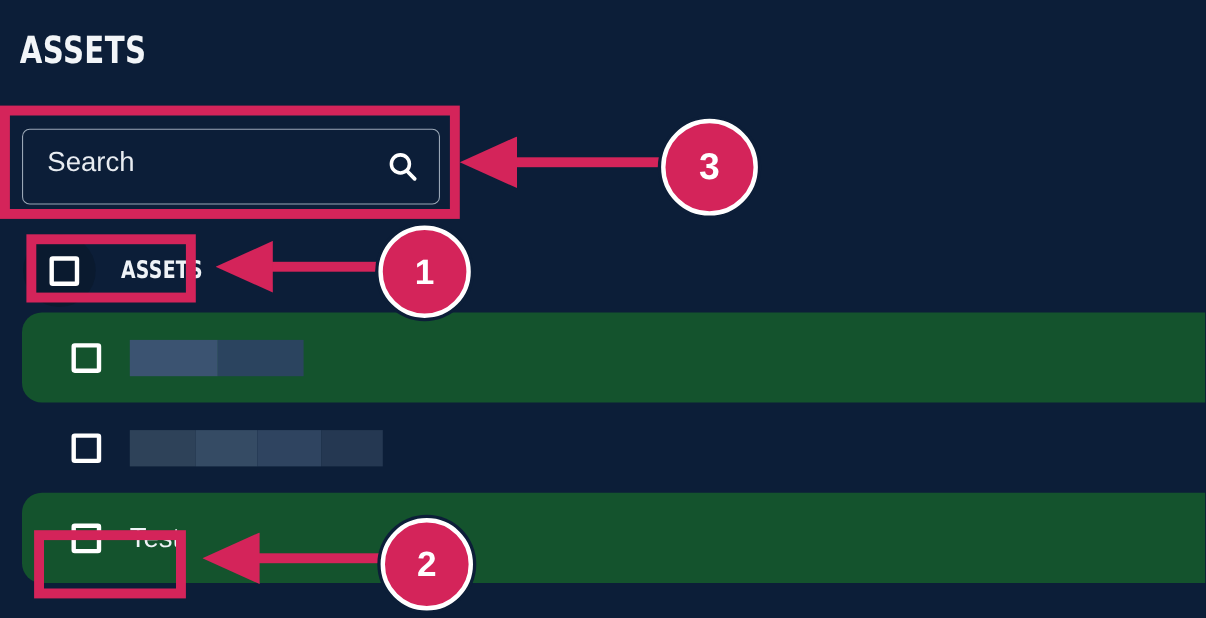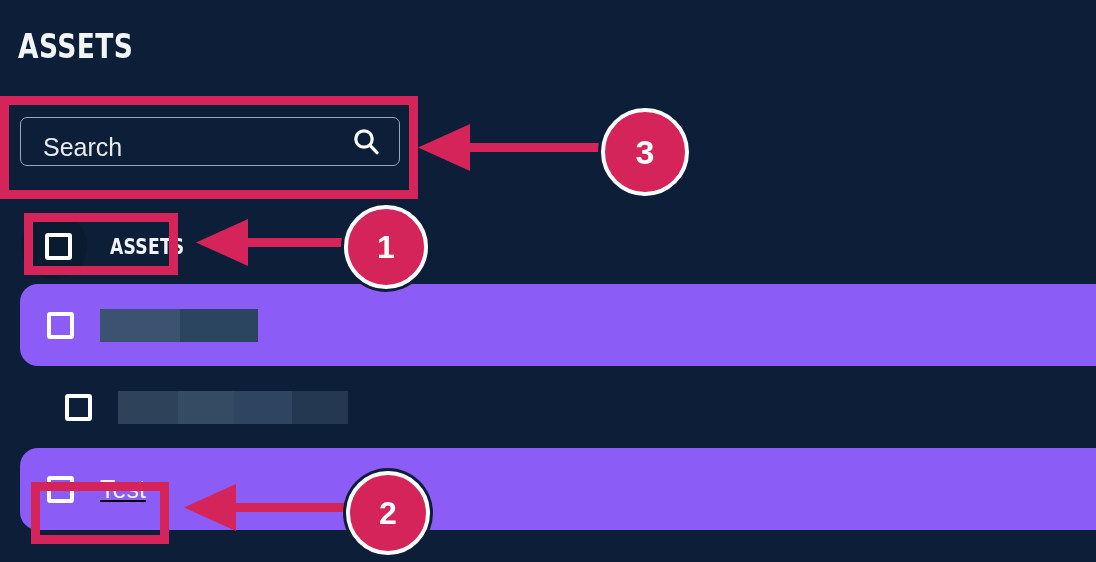--- a/index.html
+++ b/index.html
@@ -37,21 +37,21 @@
     line-height: 1;
     white-space: nowrap;
   }
 
   
   .search-wrap {
     position: absolute;
     left: 20px;
     top: 117px;
     width: 380px;
-    height: 49px;
+    height: 69px;
     border: 1px solid #9AA7B6;
     border-radius: 7px;
     background: #0C1E38;
     box-sizing: border-box;
   }
   .search-input {
     position: absolute;
     left: 22px;
     top: 0;
     height: 59px;
@@ -94,26 +94,25 @@
     box-sizing: border-box;
   }
   .row-header {
     height: 76px;
     background: transparent;
     padding-left: 20px;
   }
   .row-zebra {
     margin-left: 20px;
     width: 1076px;
-    background: #8b5cf6;
+    background: #14532d;
     border-top-left-radius: 18px;
     border-bottom-left-radius: 18px;
-    padding-left: 2px;
+    padding-left: 20px;
     height: 82px;
-    text-decoration: underline;
   }
   .row-plain {
     margin-left: 20px;
     width: 1076px;
     background: transparent;
     padding-left: 20px;
     height: 82px;
   }
 
   .ripple {

